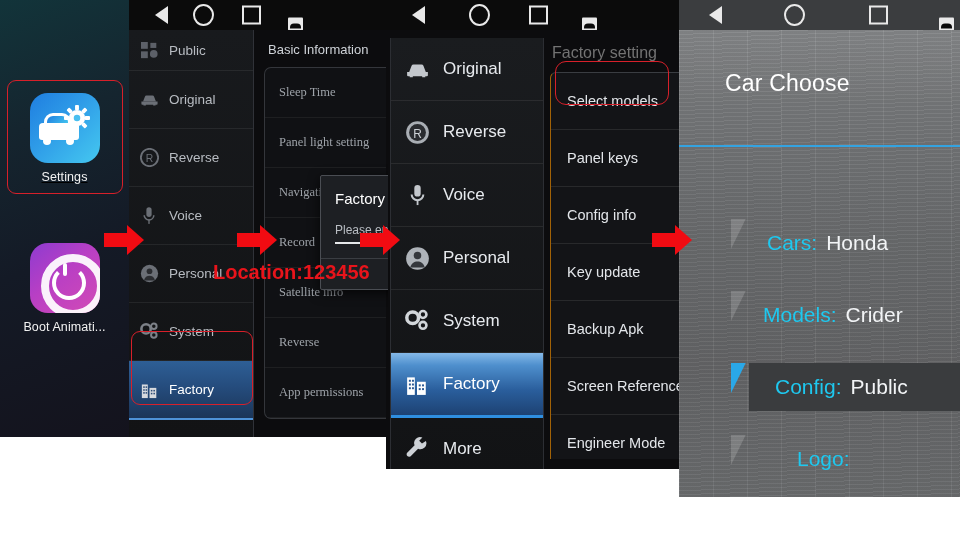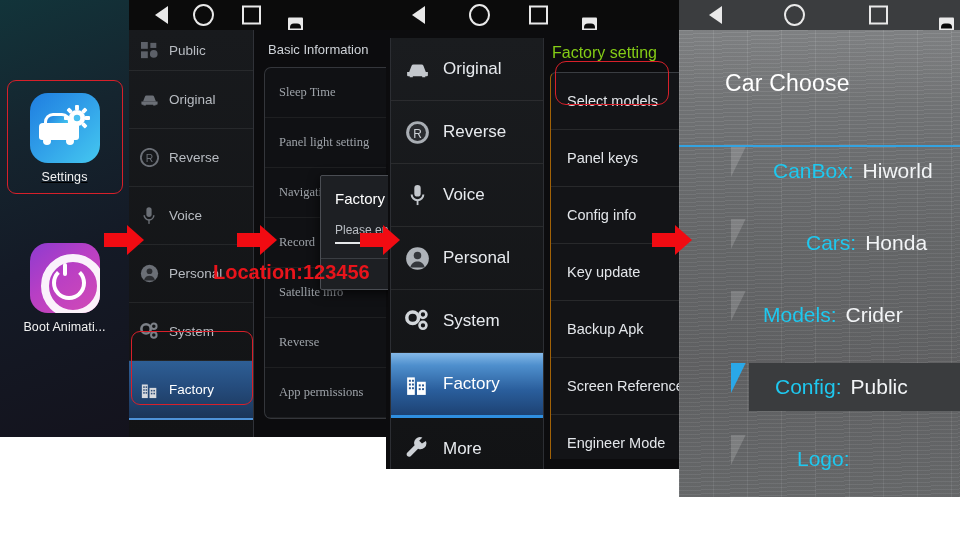--- a/index.html
+++ b/index.html
@@ -93,21 +93,21 @@
           border:1px solid #2c2e33;border-top:none;}
   .frow{position:relative;height:62px;display:flex;align-items:center;
         border-bottom:1px solid rgba(255,255,255,.08);}
   .frow .fico{width:52px;display:flex;justify-content:center;align-items:center;}
   .frow .flbl{font-size:17px;color:#e7eaee;}
   .frow.sel{background:linear-gradient(180deg,#85b9e8 0%,#4e8fcd 20%,#2a5e9c 60%,#1d4273 100%);
             border-bottom:3px solid #2f8fe0;}
   .frow.sel .flbl{color:#ffffff;}
 
   .p3main{position:absolute;left:162px;top:0;width:132px;height:439px;}
-  .p3title{font-size:16px;color:#84cc16;padding:14px 0 10px 4px;white-space:nowrap;}
+  .p3title{font-size:16px;color:#737373;padding:14px 0 10px 4px;white-space:nowrap;}
   .p3card{margin-left:2px;border-left:1px solid #a16207;border-top:1px solid #3a3d42;
           border-radius:6px 0 0 0;background:#131417;height:386px;overflow:hidden;}
   .p3item{height:56px;display:flex;align-items:center;padding-left:16px;font-size:14.5px;
           color:#e3e6ea;border-bottom:1px solid rgba(255,255,255,.09);white-space:nowrap;}
   #selModels{left:169px;top:61px;width:112px;height:42px;border-radius:11px;}
 
   
   #panel4{position:absolute;left:679px;top:0;width:281px;height:497px;overflow:hidden;background:#6d6f71;}
   .p4bg{position:absolute;left:0;top:30px;width:281px;height:467px;
         background:
@@ -411,35 +411,27 @@
       <span class="nav-ic nav-back" style="left:30px"></span>
       <span class="nav-ic nav-home" style="left:105px"></span>
       <span class="nav-ic nav-rec" style="left:190px"></span>
       <span class="nav-ic nav-shot" style="left:260px"></span>
     </div>
 
     <div class="p4bg"></div>
     <div class="p4title">Car Choose</div>
     <div class="p4line"></div>
 
-    <div class="p4row" style="top:147px">
-      <span class="rowbg"></span>
-      <span class="slash">
-          <i></i>
-        </span>
-      <span class="p4lbl">CanBox:</span>
-      <span class="p4val">Hiworld</span>
-    </div>
 
     <div class="p4row" style="top:219px">
       <span class="rowbg"></span>
       <span class="slash">
           <i></i>
         </span>
-      <span class="p4lbl" style="margin-left:75px">Cars:</span>
+      <span class="p4lbl" style="margin-left:36px">Cars:</span>
       <span class="p4val">Honda</span>
     </div>
 
     <div class="p4row" style="top:291px">
       <span class="rowbg"></span>
       <span class="slash">
           <i></i>
         </span>
       <span class="p4lbl" style="margin-left:32px">Models:</span>
       <span class="p4val">Crider</span>

